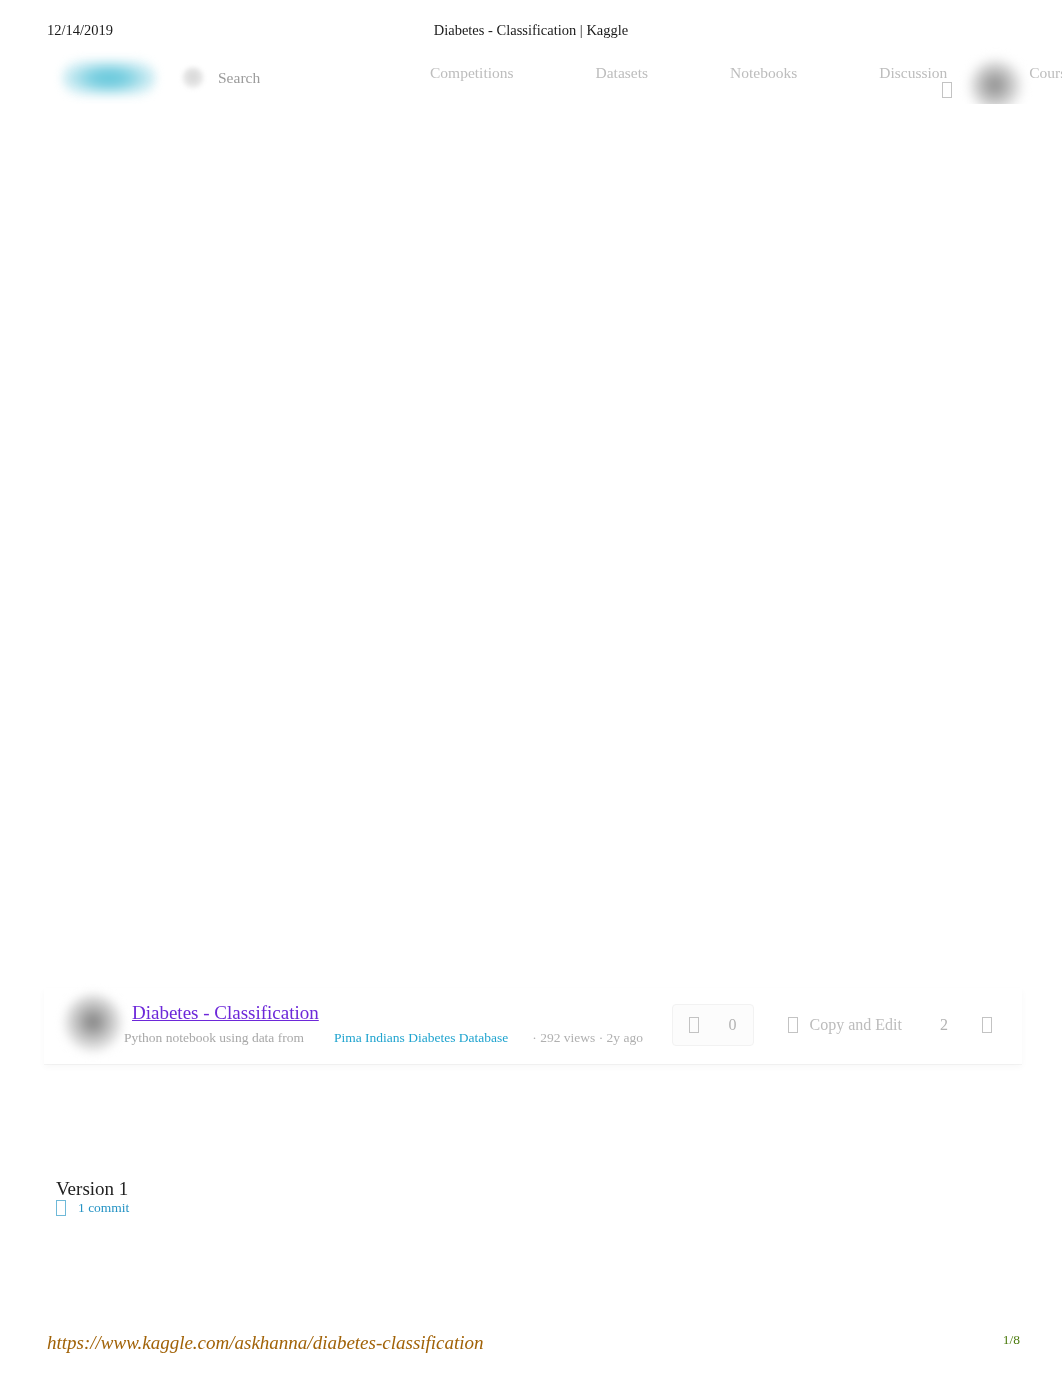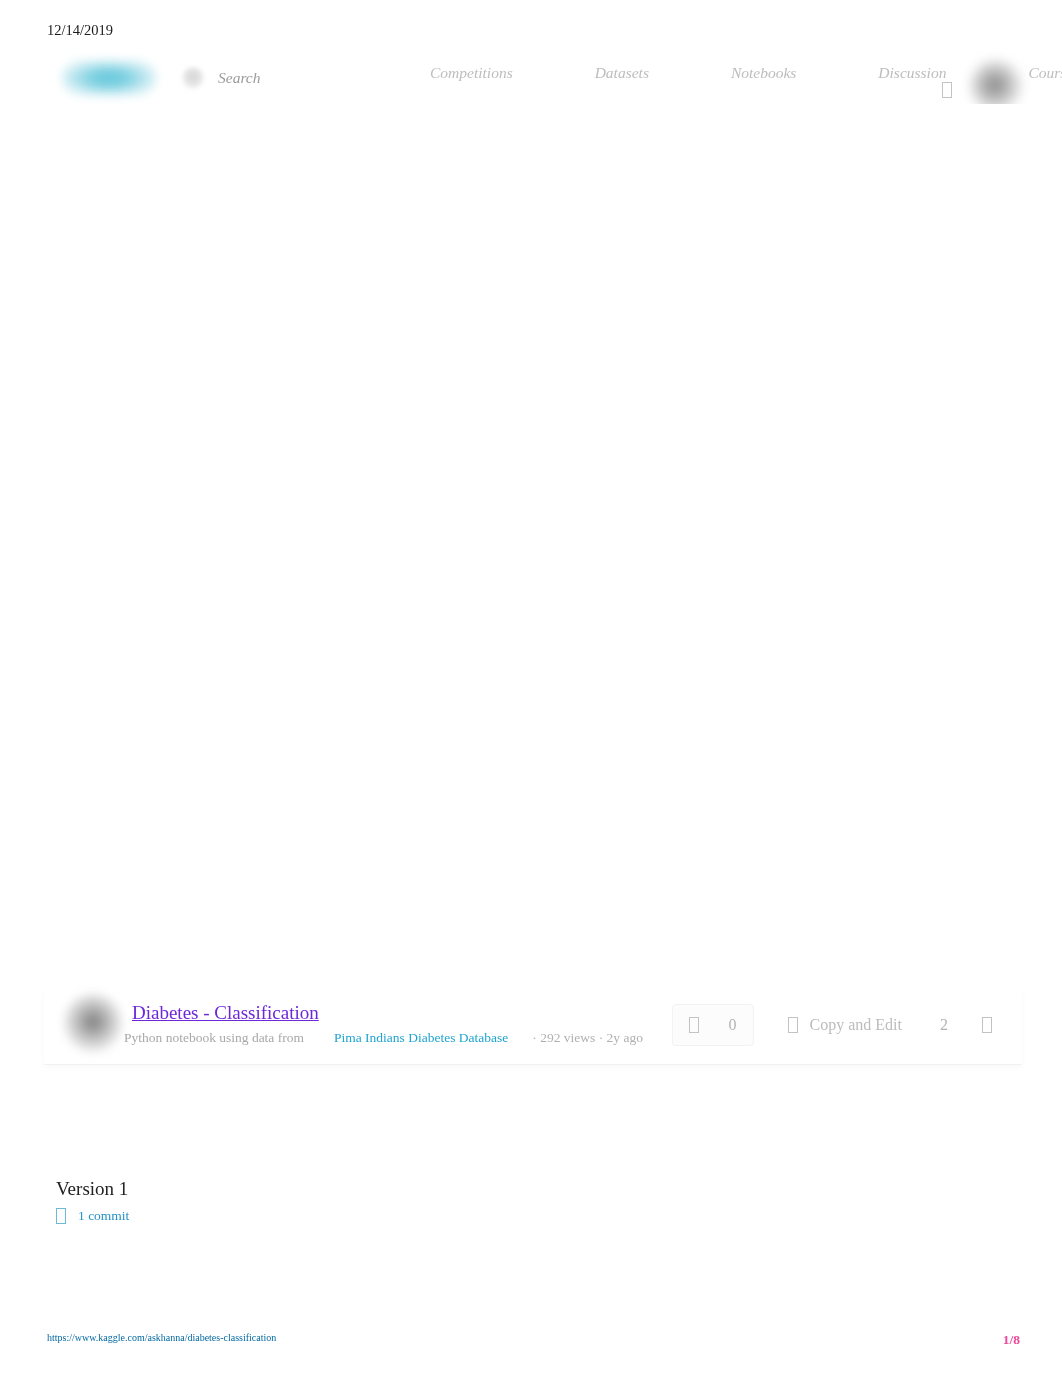--- a/index.html
+++ b/index.html
@@ -44,21 +44,20 @@
     white-space: nowrap;
   }
 
   
   .site-nav {
     position: absolute;
     top: 52px;
     left: 0;
     width: 1062px;
     height: 52px;
-    font-style: italic;
   }
   .kaggle-logo {
     position: absolute;
     left: 62px;
     top: 8px;
     width: 94px;
     height: 36px;
     border-radius: 18px;
     background: radial-gradient(ellipse at 50% 50%,
                 #57c2d8 0%, #72cddf 28%, #b7e4ee 55%,
@@ -243,21 +242,20 @@
     position: absolute;
     top: 1178px;
     left: 56px;
   }
   .version-label {
     font-size: 19px;
     color: #222222;
     white-space: nowrap;
   }
   .commit-row {
-    margin-top: 8px;
     display: flex;
     align-items: flex-end;
   }
   .commit-glyph {
     border-color: #6fb9d8;
   }
   .commit-link {
     font-size: 13.5px;
     color: #2593c4;
     margin-left: 12px;
@@ -270,39 +268,40 @@
     position: absolute;
     top: 1332px;
     left: 0;
     width: 1062px;
     height: 22px;
   }
   .footer-url {
     position: absolute;
     left: 47px;
     top: 0;
-    font-size: 10px;
-    color: #0369a1;
-    white-space: nowrap;
+    font-size: 19px;
+    color: #a16207;
+    white-space: nowrap;
+    font-style: italic;
   }
   .footer-page {
     position: absolute;
     right: 42px;
     top: 0;
     font-size: 13.5px;
-    color: #ec4899;
-    white-space: nowrap;
-    font-weight: bold;
+    color: #4d7c0f;
+    white-space: nowrap;
   }
 </style>
 </head>
 <body>
 
 <div class="print-header">
   <div class="print-date">12/14/2019</div>
+  <div class="print-title">Diabetes - Classification | Kaggle</div>
 </div>
 
 <div class="site-nav">
 
   <div class="kaggle-logo"></div>
 
   <div class="nav-search">
     <span class="search-glyph"></span>
     <span class="search-placeholder">Search</span>
   </div>

